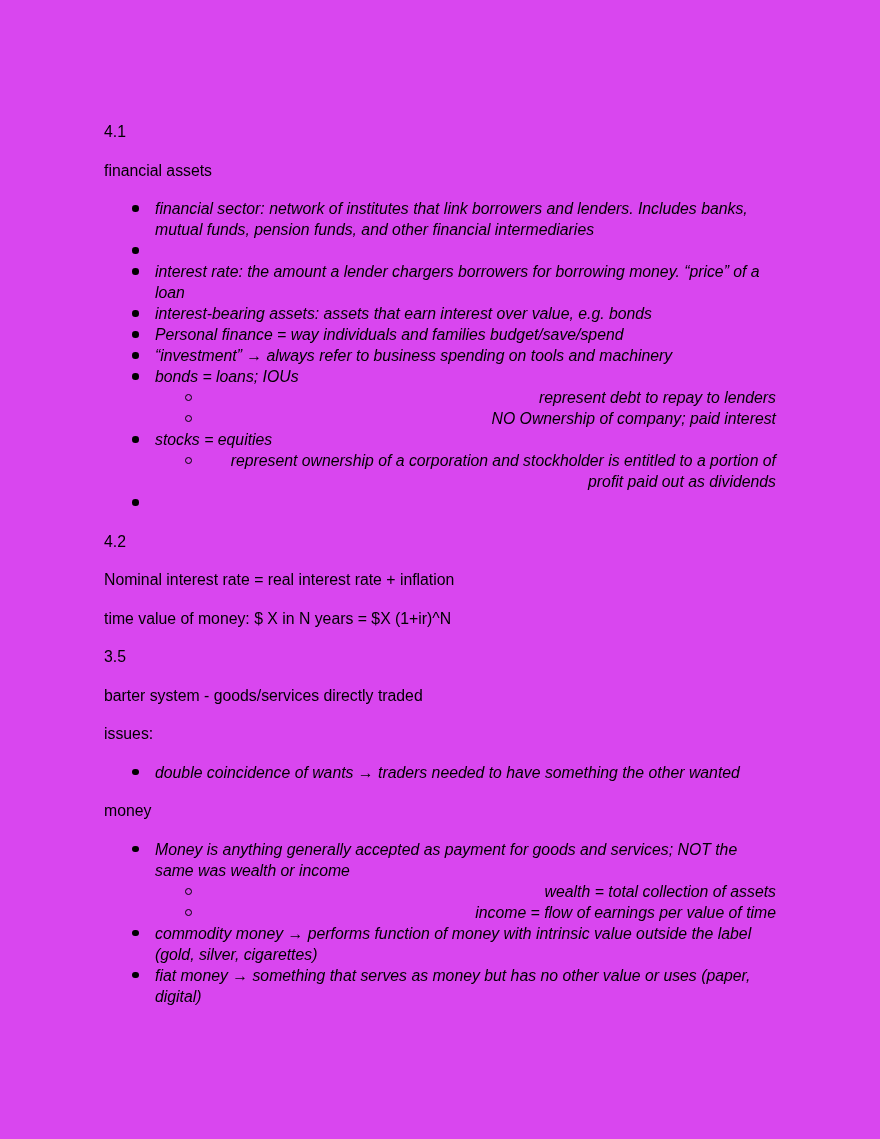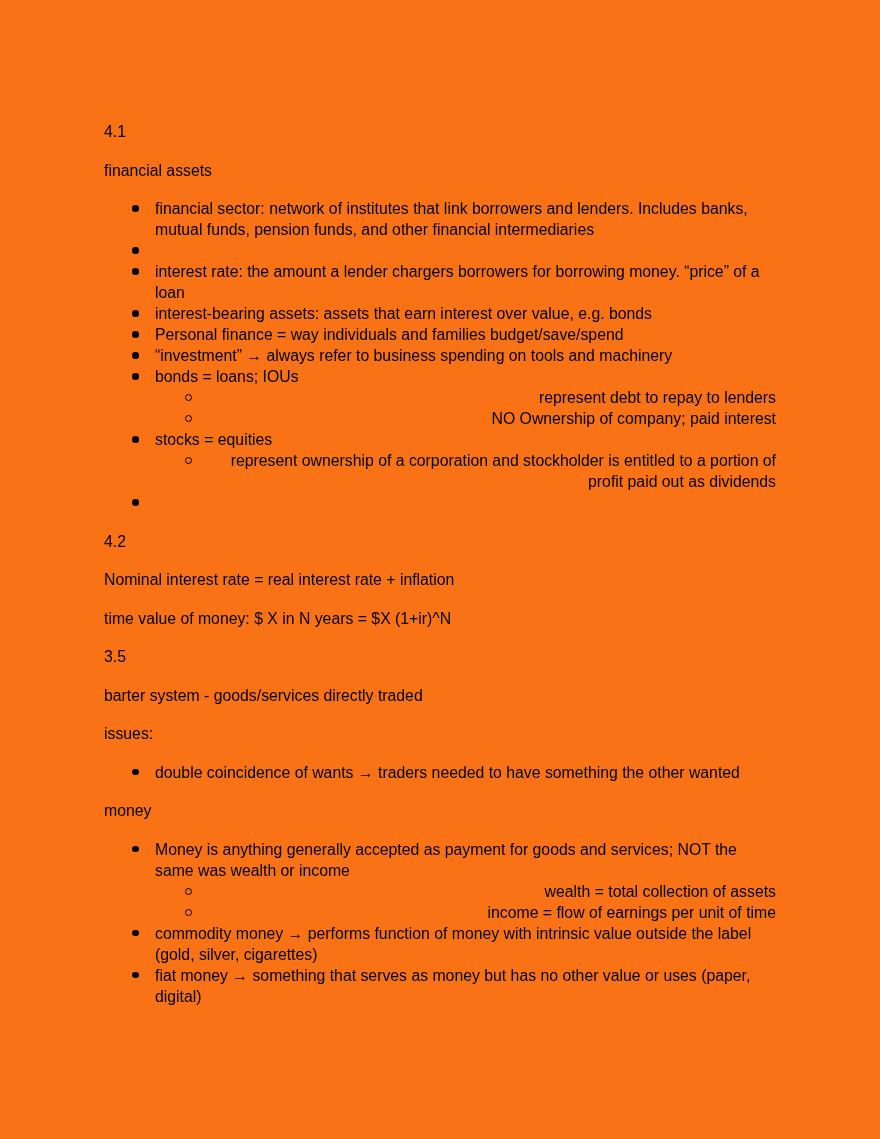--- a/index.html
+++ b/index.html
@@ -8,38 +8,39 @@
     font-family:"Liberation Sans", sans-serif;
     font-size:15.8px;
     line-height:21px;
     color:#000000;
     -webkit-font-smoothing:antialiased;
   }
   .page {
     position:relative;
     width:880px;
     height:1139px;
-    background:#f97316;
+    background:#d946ef;
     overflow:hidden;
   }
   .content {
     padding:121px 104px 0 104px; 
   }
   p.para {
     margin:0 0 17.5px 0;
     min-height:21px;
   }
   ul.list {
     list-style:none;
     margin:0 0 17.5px 0;
     padding:0;
   }
   li.li {
     position:relative;
     min-height:21px;
+    font-style:italic;
   }
   li.lvl1 { padding-left:51px; }
   li.lvl2 { padding-left:103px;text-align:right; }
   .bullet {
     position:absolute;
     top:7px;
     border-radius:50%;
     box-sizing:border-box;
   }
   li.lvl1 > .bullet {
@@ -83,18 +84,18 @@
       <p class="para">3.5</p>
       <p class="para">barter system - goods/services directly traded</p>
       <p class="para">issues:</p>
       <ul class="list">
         <li class="li lvl1"><span class="bullet"></span><span class="txt">double coincidence of wants → traders needed to have something the other wanted</span></li>
       </ul>
       <p class="para">money</p>
       <ul class="list">
         <li class="li lvl1"><span class="bullet"></span><span class="txt">Money is anything generally accepted as payment for goods and services; NOT the same was wealth or income</span></li>
         <li class="li lvl2"><span class="bullet"></span><span class="txt">wealth = total collection of assets</span></li>
-        <li class="li lvl2"><span class="bullet"></span><span class="txt">income = flow of earnings per unit of time</span></li>
+        <li class="li lvl2"><span class="bullet"></span><span class="txt">income = flow of earnings per value of time</span></li>
         <li class="li lvl1"><span class="bullet"></span><span class="txt">commodity money → performs function of money with intrinsic value outside the label (gold, silver, cigarettes)</span></li>
         <li class="li lvl1"><span class="bullet"></span><span class="txt">fiat money → something that serves as money but has no other value or uses (paper, digital)</span></li>
       </ul>
     </div>
 </div>
 
 </body></html>

